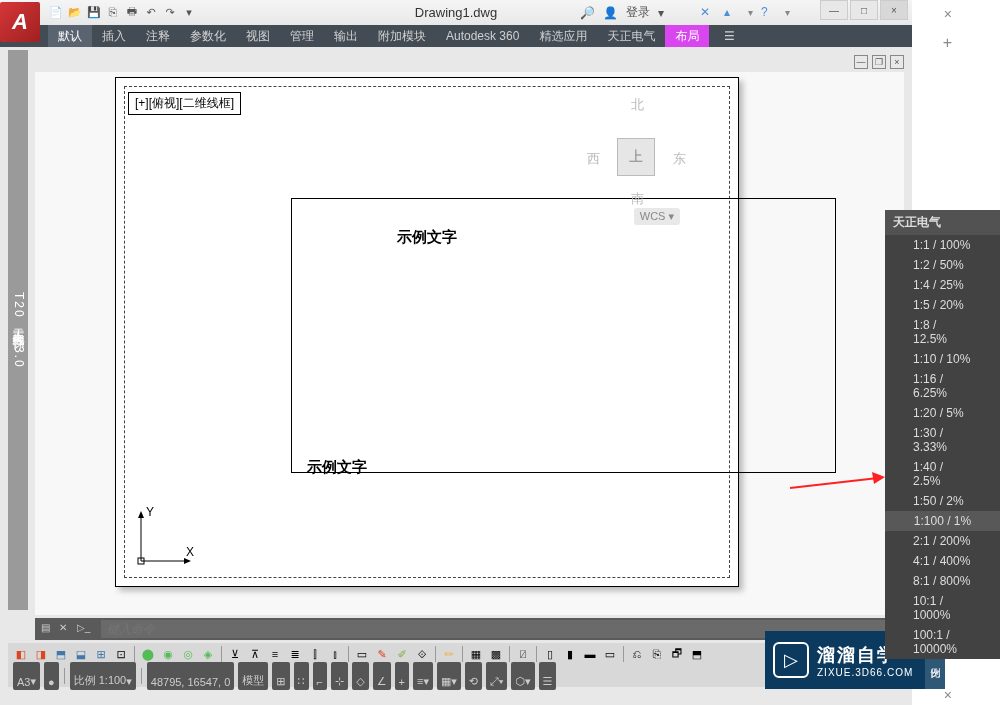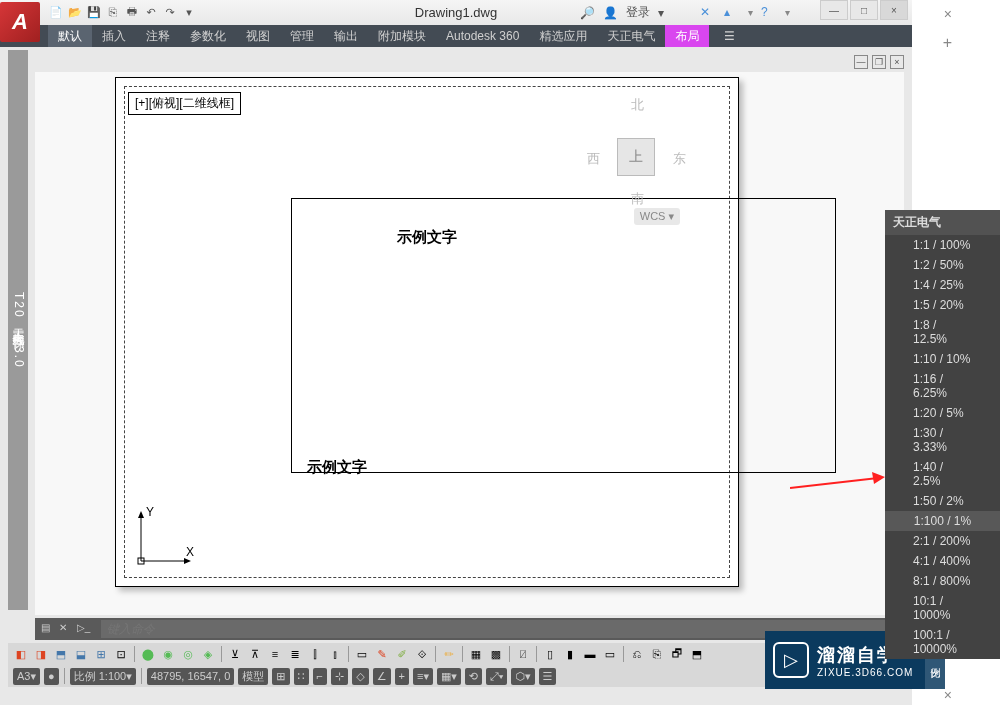--- a/index.html
+++ b/index.html
@@ -62,21 +62,21 @@
     .command-bar { position: absolute; left: 35px; right: 8px; bottom: 65px; height: 22px; background: #5a5a5a; display: flex; align-items: center; padding: 0 4px; }
     .cmd-input { flex: 1; background: #6a6a6a; height: 18px; border: none; color: #aaa; padding: 0 6px; font-size: 12px; font-style: italic; margin-left: 8px; }
     .cmd-icon { width: 14px; height: 14px; display: inline-block; color: #ccc; margin: 0 2px; font-size: 10px; }
     
     
     .toolbar-row { position: absolute; left: 8px; right: 8px; height: 22px; display: flex; align-items: center; gap: 2px; background: #d8d8d8; padding: 0 4px; }
     .toolbar-row.row1 { bottom: 40px; }
     .toolbar-row.row2 { bottom: 18px; }
     .tb-icon { width: 18px; height: 18px; display: inline-flex; align-items: center; justify-content: center; font-size: 11px; }
     .tb-sep { width: 1px; height: 16px; background: #999; margin: 0 2px; }
-    .tb-dark { background: #555; color: #ccc; padding: 2px 4px; height: 17px; display: flex; align-items: center; font-size: 11px; border-radius: 2px; margin: 0 1px; }
+    .tb-dark { background: #555; color: #ccc; padding: 2px 4px; height: 28px; display: flex; align-items: flex-end; font-size: 11px; border-radius: 2px; margin: 0 1px; }
     
     
     .scale-menu { position: absolute; right: 0; top: 210px; width: 115px; background: #424242; z-index: 100; }
     .scale-menu-header { background: #525252; color: #ddd; padding: 4px 8px; font-size: 12px; font-weight: bold; }
     .scale-item { padding: 3px 28px; color: #ddd; font-size: 12px; cursor: pointer; }
     .scale-item.selected { background: #585858; text-align: center; }
     
     
     .red-arrow { position: absolute; pointer-events: none; }
     .tab-close { position: absolute; right: 48px; top: 6px; color: #888; font-size: 14px; }

